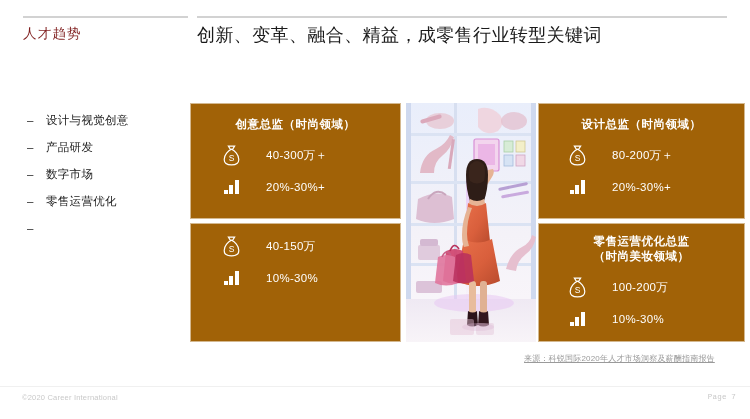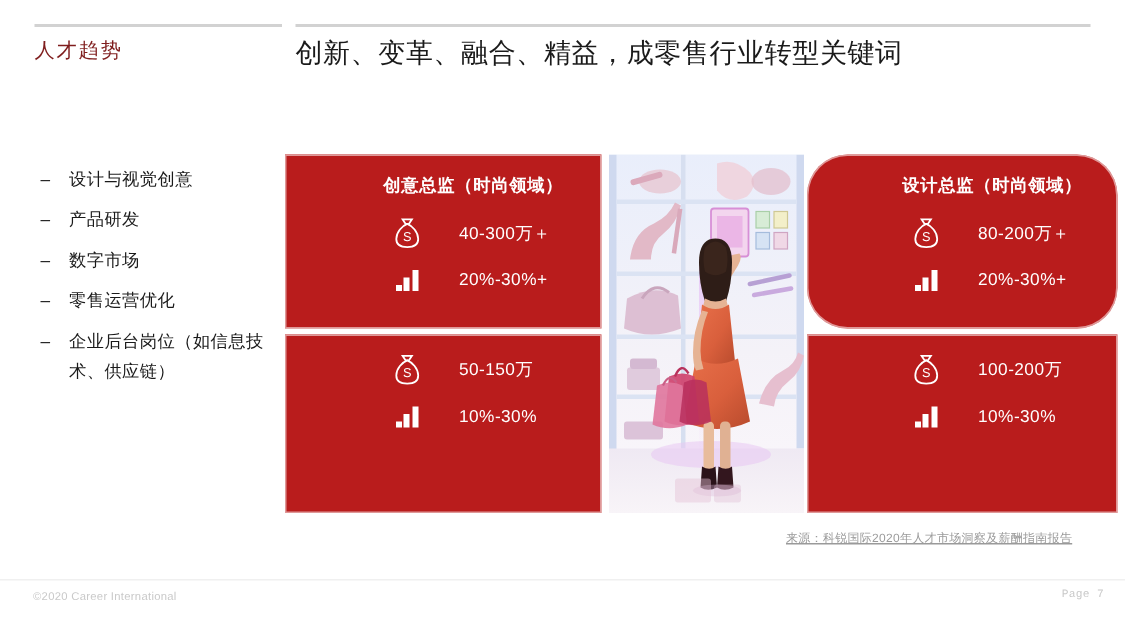--- a/index.html
+++ b/index.html
@@ -97,29 +97,28 @@
   
   .panel {
     position: absolute;
     left: 190px;
     top: 103px;
     width: 555px;
     height: 239px;
   }
   .card {
     position: absolute;
-    background: #b91c1c;
+    background: #a16207;
     color: #ffffff;
     box-sizing: border-box;
     box-shadow: 0 0 0 1px rgba(255,255,255,0.55) inset;
-    padding-left: 40px;
   }
   .card-tl { left: 0;    top: 0;    width: 211px; height: 116px; }
   .card-bl { left: 0;    top: 120px; width: 211px; height: 119px; }
-  .card-tr { left: 348px; top: 0;    width: 207px; height: 116px; border-radius: 27px; }
+  .card-tr { left: 348px; top: 0;    width: 207px; height: 116px; }
   .card-br { left: 348px; top: 120px; width: 207px; height: 119px; }
 
   .card-title {
     text-align: center;
     font-size: 11.5px;
     font-weight: bold;
     letter-spacing: .5px;
     line-height: 15px;
     padding-top: 14px;
   }
@@ -235,21 +234,20 @@
     <li class="bullet-item">
       <span class="bullet-dash">–</span>
       <span>数字市场</span>
     </li>
     <li class="bullet-item">
       <span class="bullet-dash">–</span>
       <span>零售运营优化</span>
     </li>
     <li class="bullet-item">
       <span class="bullet-dash">–</span>
-      <span>企业后台岗位（如信息技术、供应链）</span>
     </li>
   </ul>
 </div>
 
 <div class="panel">
 
   <div class="card card-tl">
     <div class="card-title">创意总监（时尚领域）</div>
     <div class="card-rows">
       <div class="card-row">
@@ -278,21 +276,21 @@
   <div class="card card-bl">
     <div class="card-rows">
       <div class="card-row">
         <span class="row-icon">
           <svg width="19" height="21" viewBox="0 0 19 21" fill="none" stroke="#ffffff" stroke-width="1.2">
             <path d="M6.4 1.2 L12.6 1.2 L10.6 4.3 L8.4 4.3 Z"></path>
             <path d="M9.5 4.3 C6.2 5.6 2.2 9.6 2.2 14.4 C2.2 18 5 19.8 9.5 19.8 C14 19.8 16.8 18 16.8 14.4 C16.8 9.6 12.8 5.6 9.5 4.3 Z"></path>
             <text x="9.5" y="15.6" font-family="'Liberation Sans',sans-serif" font-size="8.5" fill="#ffffff" stroke="none" text-anchor="middle">S</text>
           </svg>
         </span>
-        <span class="row-value">50-150万</span>
+        <span class="row-value">40-150万</span>
       </div>
       <div class="card-row">
         <span class="row-icon">
           <span class="bars">
               <i></i>
               <i></i>
               <i></i>
             </span>
         </span>
         <span class="row-value">10%-30%</span>
@@ -320,20 +318,24 @@
               <i></i>
               <i></i>
             </span>
         </span>
         <span class="row-value">20%-30%+</span>
       </div>
     </div>
   </div>
 
   <div class="card card-br">
+    <div class="card-title two-line">
+      <div>零售运营优化总监</div>
+      <div>（时尚美妆领域）</div>
+    </div>
     <div class="card-rows">
       <div class="card-row">
         <span class="row-icon">
           <svg width="19" height="21" viewBox="0 0 19 21" fill="none" stroke="#ffffff" stroke-width="1.2">
             <path d="M6.4 1.2 L12.6 1.2 L10.6 4.3 L8.4 4.3 Z"></path>
             <path d="M9.5 4.3 C6.2 5.6 2.2 9.6 2.2 14.4 C2.2 18 5 19.8 9.5 19.8 C14 19.8 16.8 18 16.8 14.4 C16.8 9.6 12.8 5.6 9.5 4.3 Z"></path>
             <text x="9.5" y="15.6" font-family="'Liberation Sans',sans-serif" font-size="8.5" fill="#ffffff" stroke="none" text-anchor="middle">S</text>
           </svg>
         </span>
         <span class="row-value">100-200万</span>

